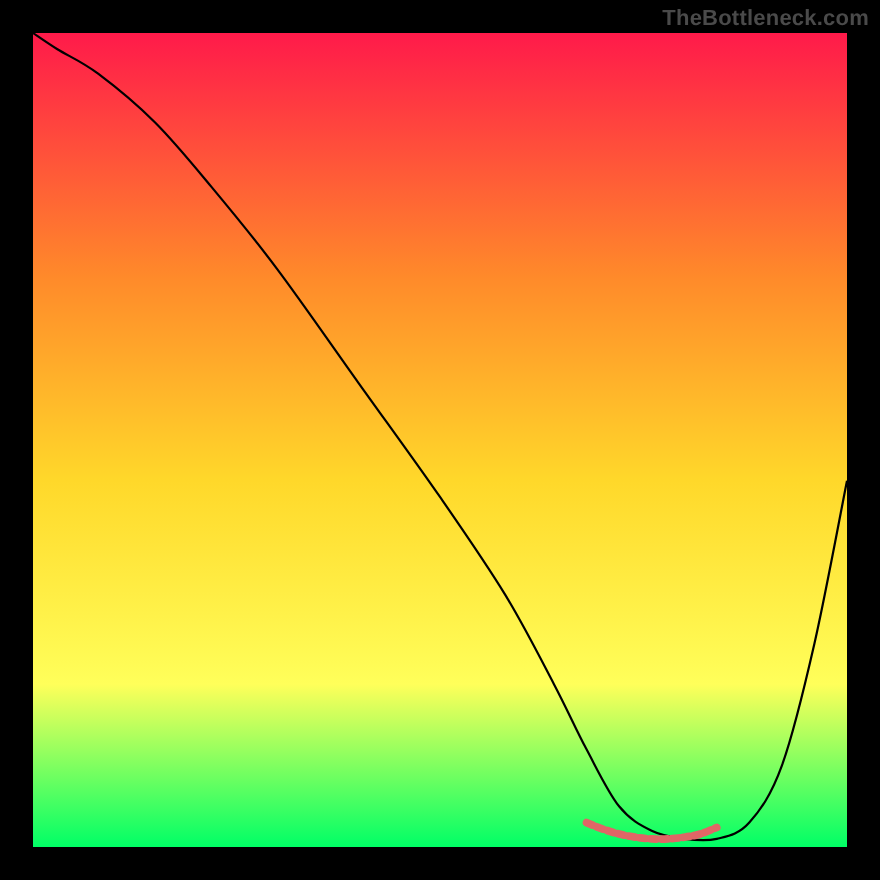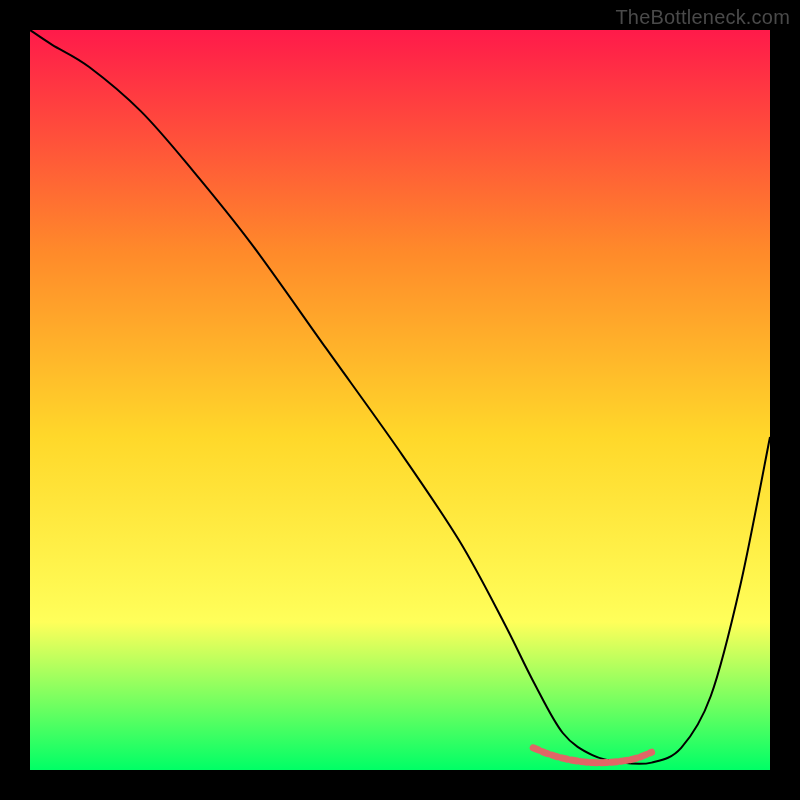--- a/index.html
+++ b/index.html
@@ -16,21 +16,21 @@
     height: 800px;
     background: #000;
     position: relative;
   }
   .watermark {
     position: absolute;
     top: 6px;
     right: 10px;
     color: #4a4a4a;
     font-size: 20px;
-    font-weight: normal;
+    font-weight: bold;
     z-index: 10;
     letter-spacing: 0.2px;
   }
   .plot-area {
     position: absolute;
     left: 30px;
     top: 30px;
     width: 740px;
     height: 740px;
   }

